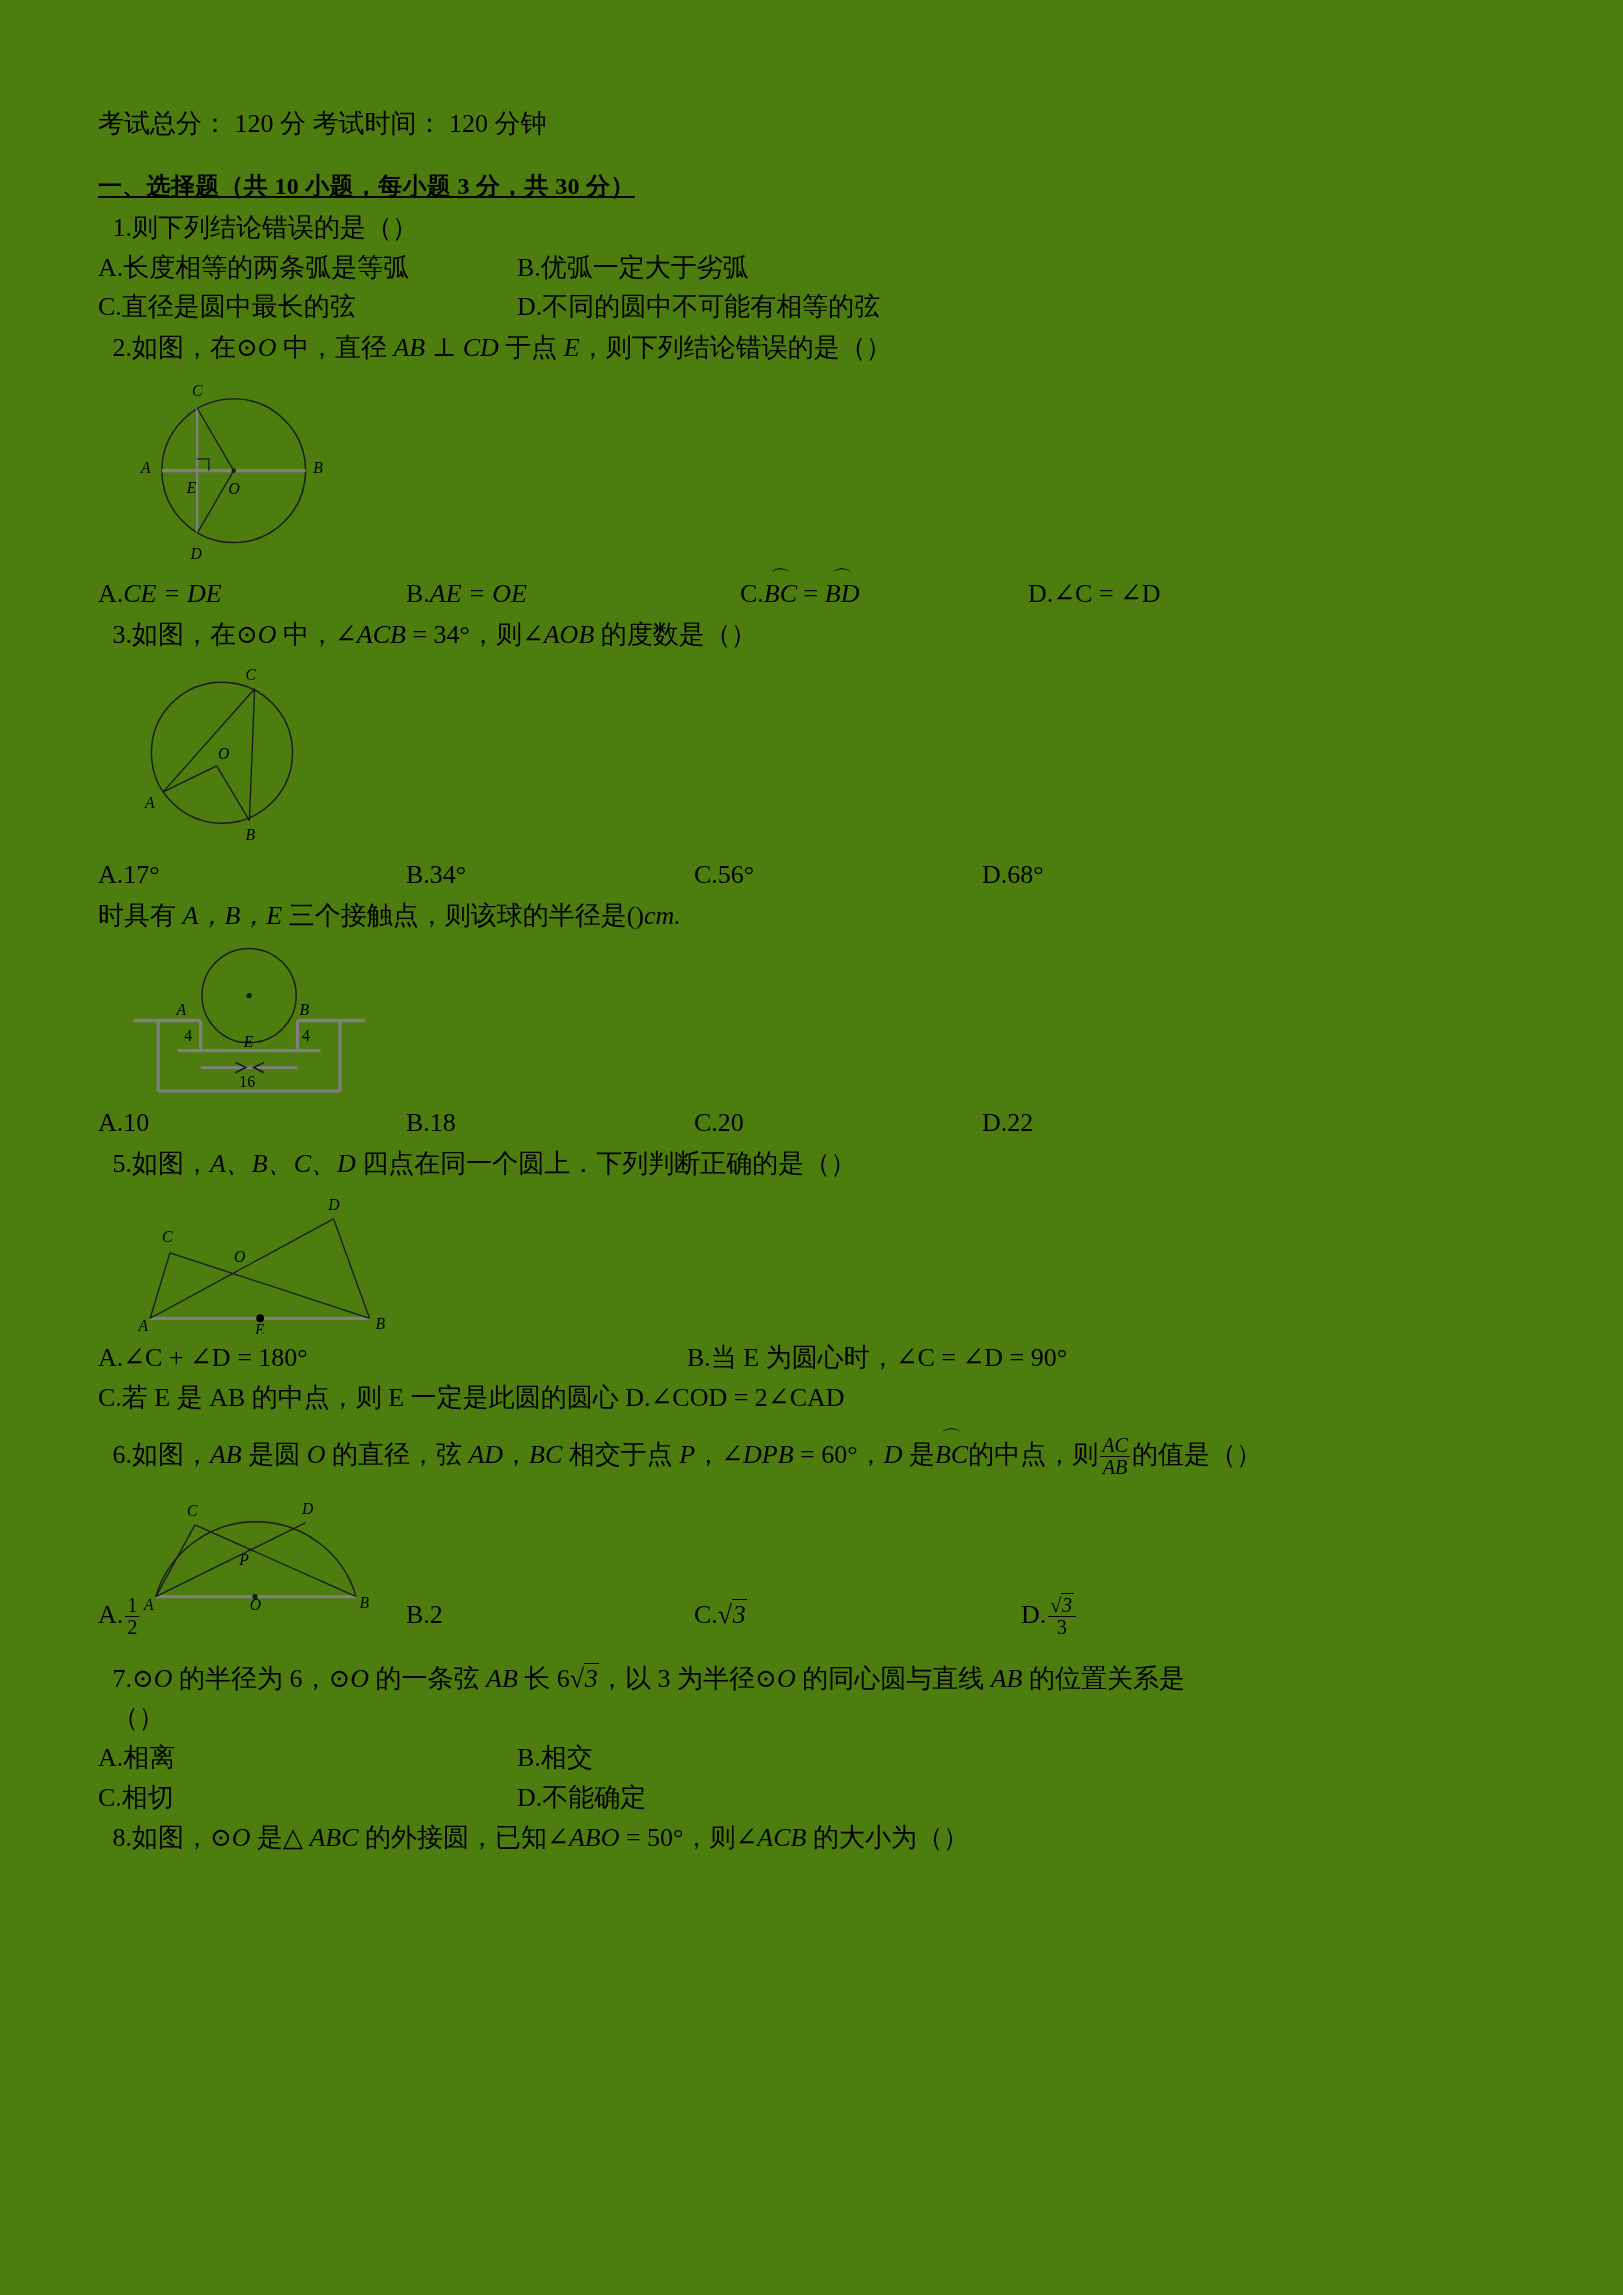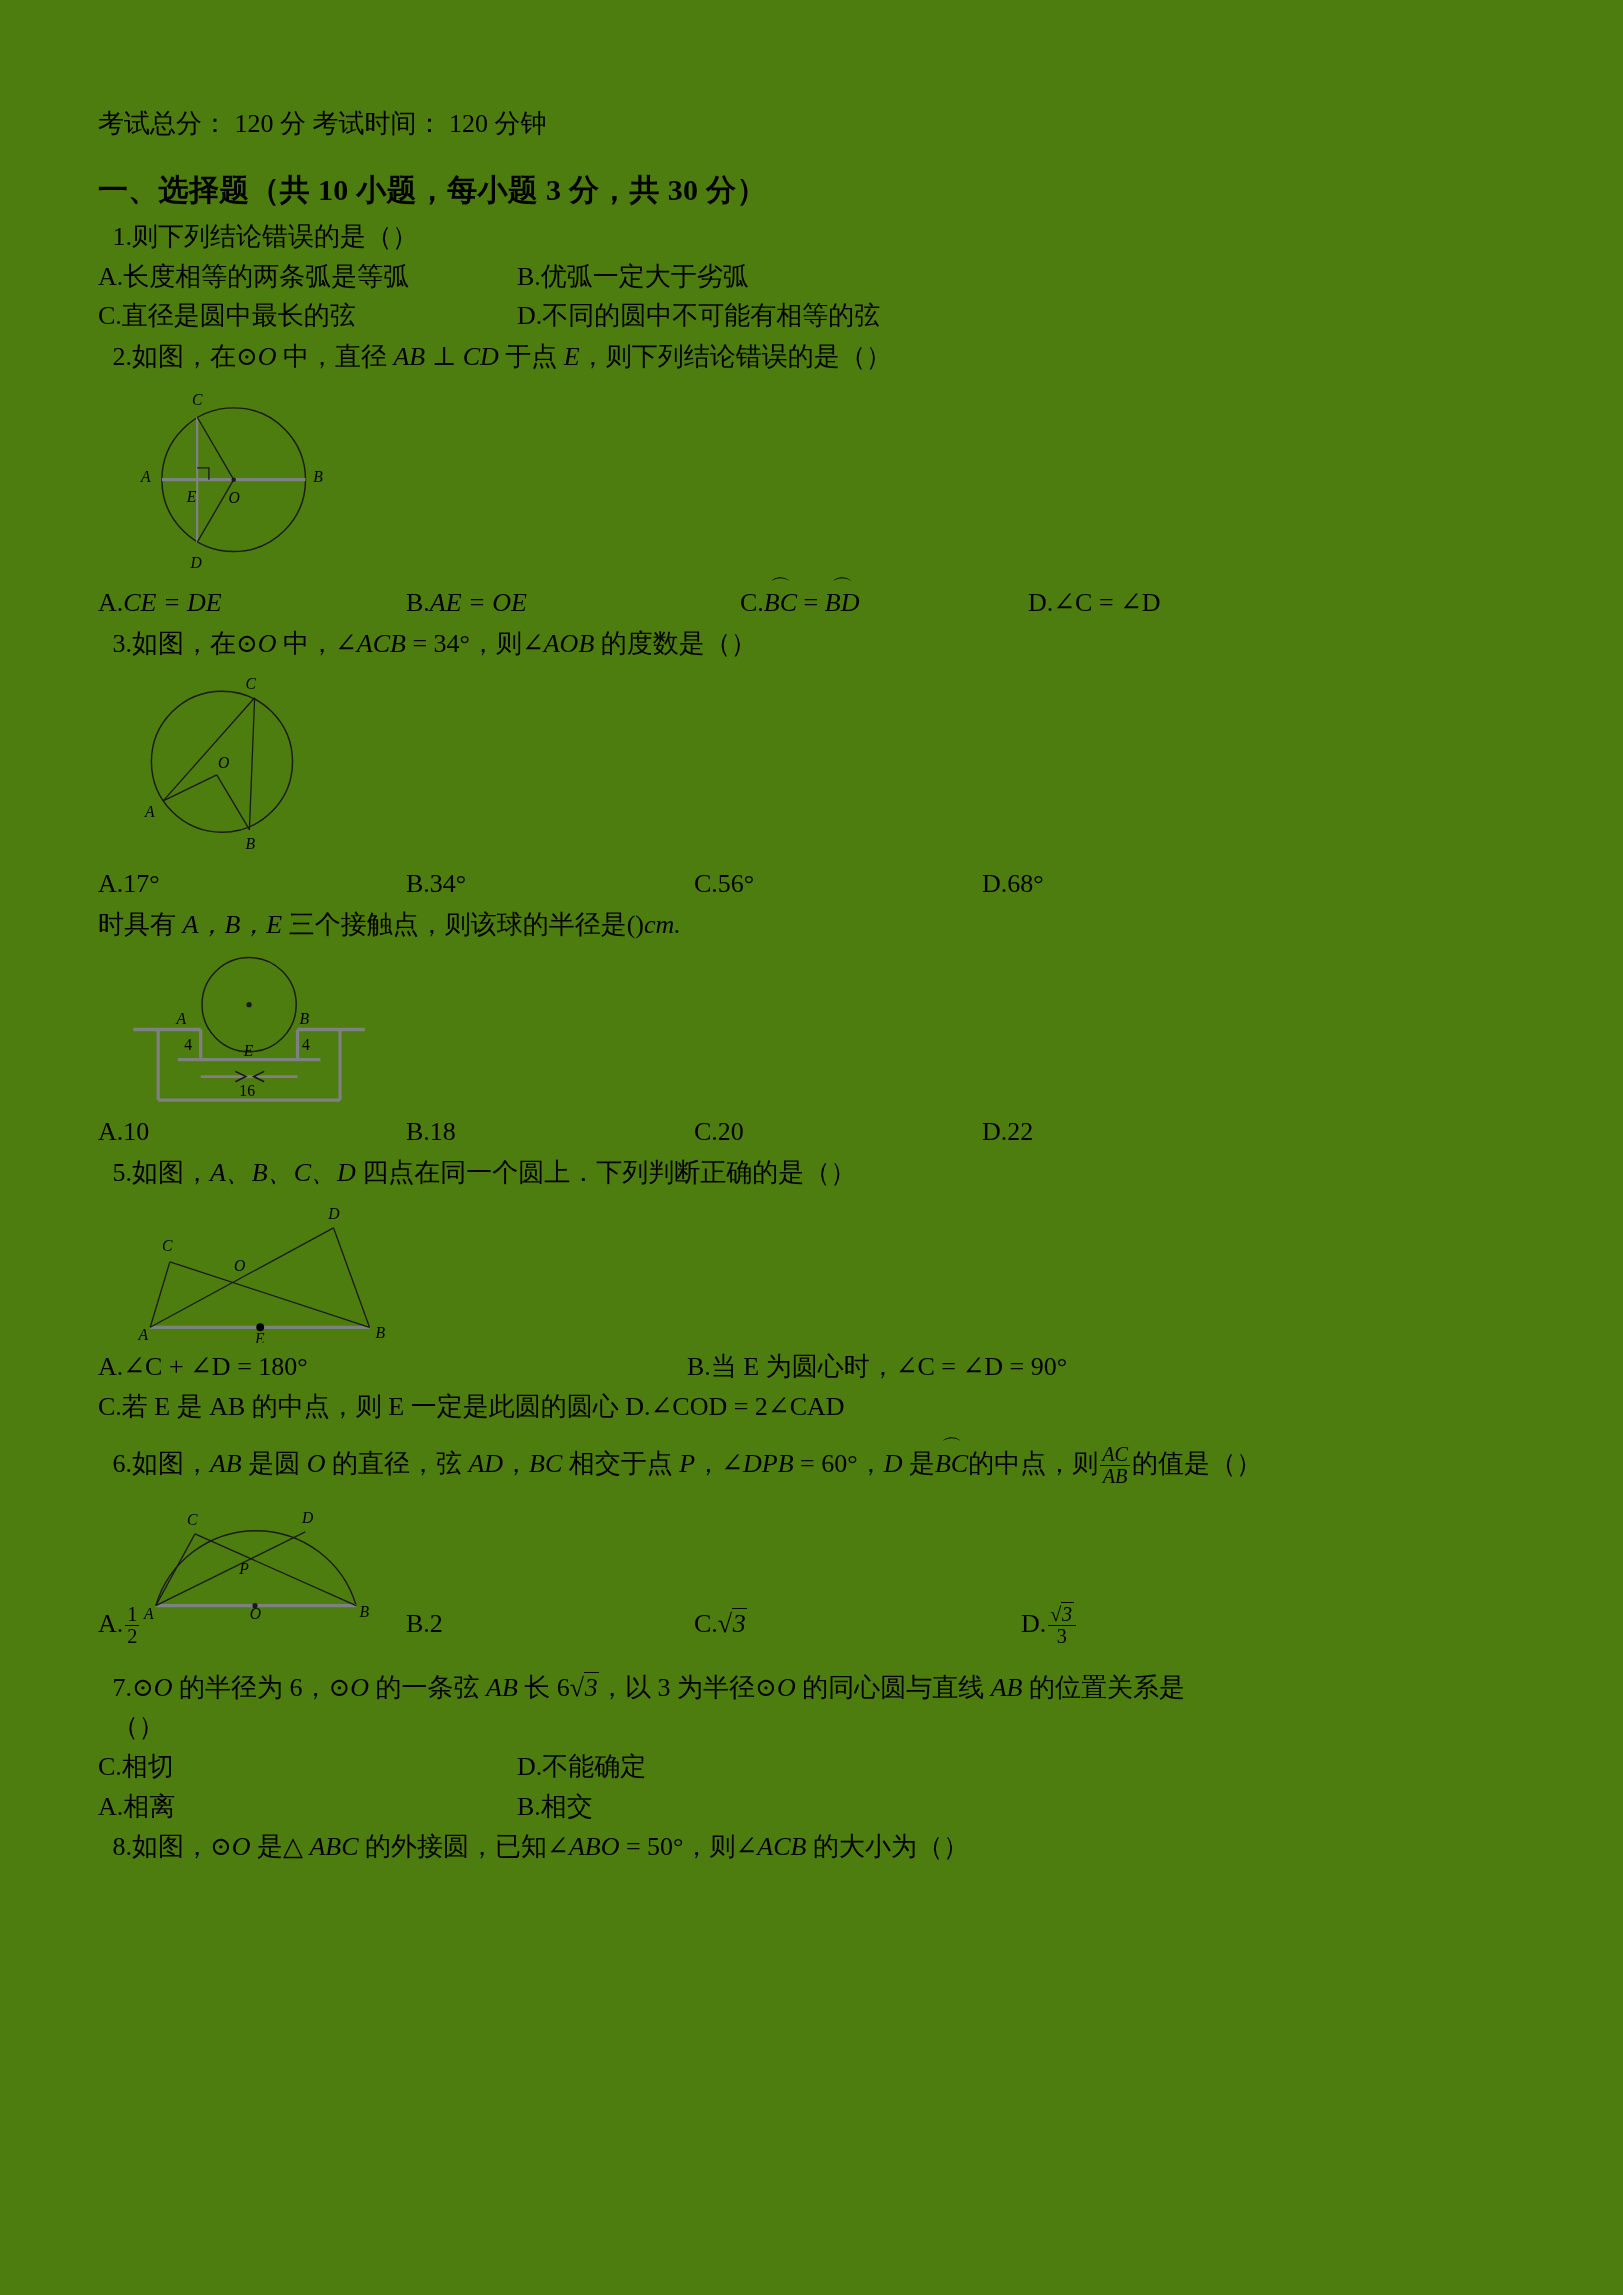--- a/index.html
+++ b/index.html
@@ -26,25 +26,26 @@
     margin-bottom: 33px;
     white-space: nowrap;
   }
   .hdr-line .blank {
     display: inline-block;
     border-bottom: 2px solid #000;
     width: 98px;
     vertical-align: -2.6px;
   }
   .section-title {
-    font-size: 30px;
+    font-size: 24px;
     font-weight: bold;
     margin-top: 9.2px;
     margin-bottom: 7.9px;
     letter-spacing: 0.3px;
+    text-decoration: underline;
   }
   .q-text {
     font-size: 26px;
     line-height: 1.38;
     margin: 3.9px 0 3.9px 14.4px;
     text-align: left;
   }
   .q-text.noindent { margin-left: 0; }
   .opts {
     font-size: 26px;
@@ -243,24 +244,24 @@
   </div>
 
   <div class="q-text" style="margin-top:22px">
     <span>7.</span><span>⊙</span><span class="mi">O</span>&nbsp;<span>的半径为 6，⊙</span><span class="mi">O</span>&nbsp;<span>的一条弦</span>&nbsp;<span class="mi">AB</span>&nbsp;<span>长 6</span><span class="sqrt">√<span class="rad">3</span></span><span>，以 3 为半径⊙</span><span class="mi">O</span>&nbsp;<span>的同心圆与直线</span>&nbsp;<span class="mi">AB</span>&nbsp;<span>的位置关系是</span>
   </div>
   <div class="q-text">
     <span>（）</span>
   </div>
 
   <div class="opts">
+    <span class="opt" style="width:419px">A.相离</span><span class="opt">B.相交</span>
+  </div>
+  <div class="opts">
     <span class="opt" style="width:419px">C.相切</span><span class="opt">D.不能确定</span>
   </div>
-  <div class="opts">
-    <span class="opt" style="width:419px">A.相离</span><span class="opt">B.相交</span>
-  </div>
 
   <div class="q-text">
     <span>8.</span><span>如图，⊙</span><span class="mi">O</span>&nbsp;<span>是△</span>&nbsp;<span class="mi">ABC</span>&nbsp;<span>的外接圆，已知∠</span><span class="mi">ABO</span>&nbsp;<span>= 50°，则∠</span><span class="mi">ACB</span>&nbsp;<span>的大小为（）</span>
   </div>
 
 </div>
 
 
 </body></html>

